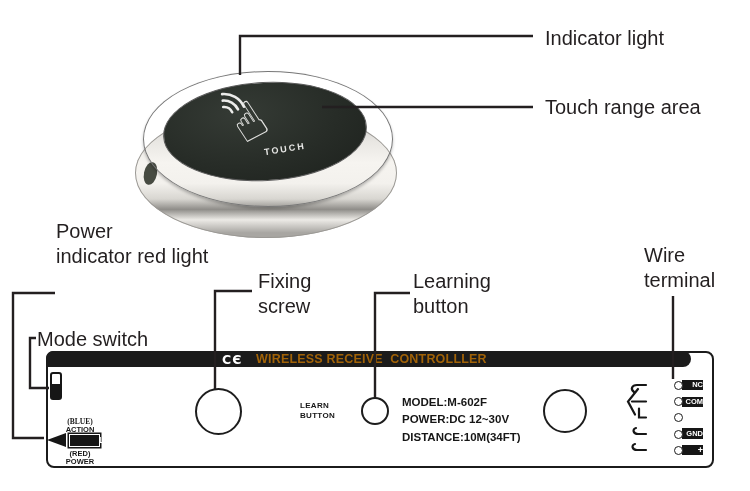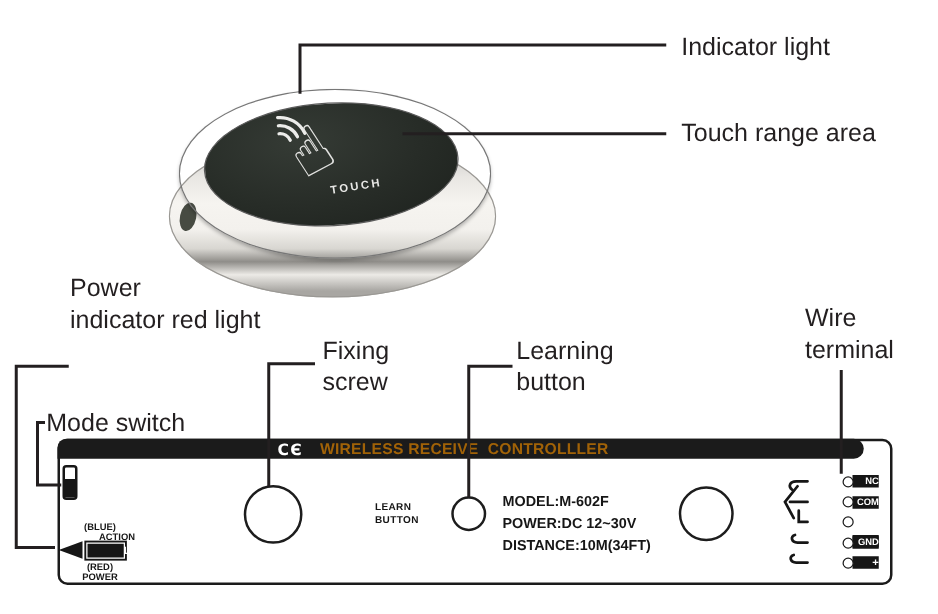--- a/index.html
+++ b/index.html
@@ -107,22 +107,22 @@
 
   <div class="panel"></div>
   <div class="panel-header"></div>
   <div class="ce">CЄ</div>
   <div class="panel-title">WIRELESS RECEIVE  CONTROLLLER</div>
 
   <div class="mode-sw"></div>
   <div class="smallb abs" style="left:66px;top:373px;">M(MOTION)</div>
   <div class="smallb abs" style="left:66px;top:389px;">L(KEEPING)</div>
 
-  <div class="ledcol smallb" style="top:418px;">(BLUE)</div>
-  <div class="ledcol smallb" style="top:426px;text-align:right;">ACTION</div>
+  <div class="ledcol smallb" style="top:418px;font-family:Liberation Serif, serif;">(BLUE)</div>
+  <div class="ledcol smallb" style="top:426px;">ACTION</div>
   <div class="led-arrow"></div>
   <div class="led-box">LED</div>
   <div class="ledcol smallb" style="top:450px;">(RED)</div>
   <div class="ledcol smallb" style="top:458px;">POWER</div>
 
   <div class="circle c-left"></div>
   <div class="circle c-learn"></div>
   <div class="circle c-right"></div>
 
   <div class="learn-lbl">

